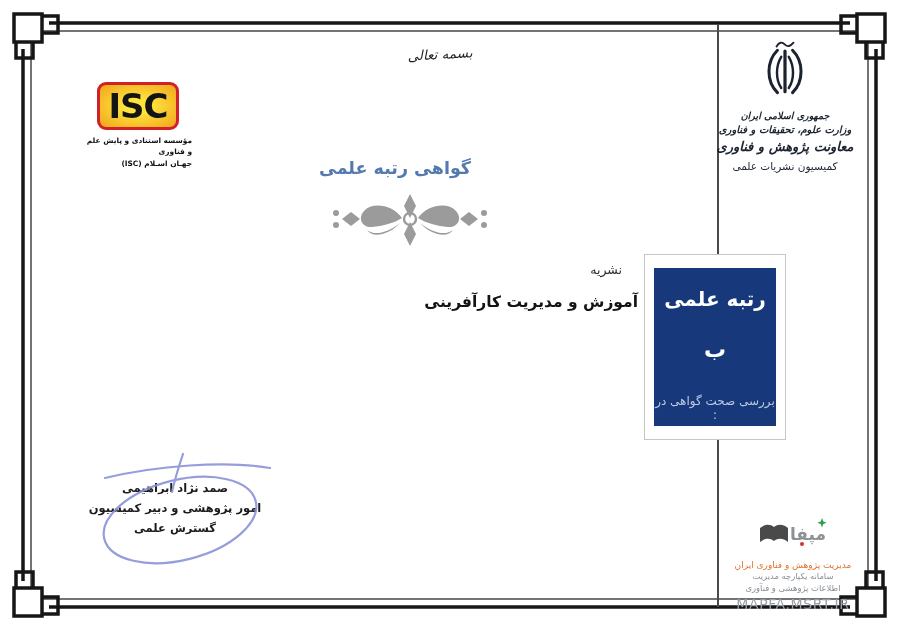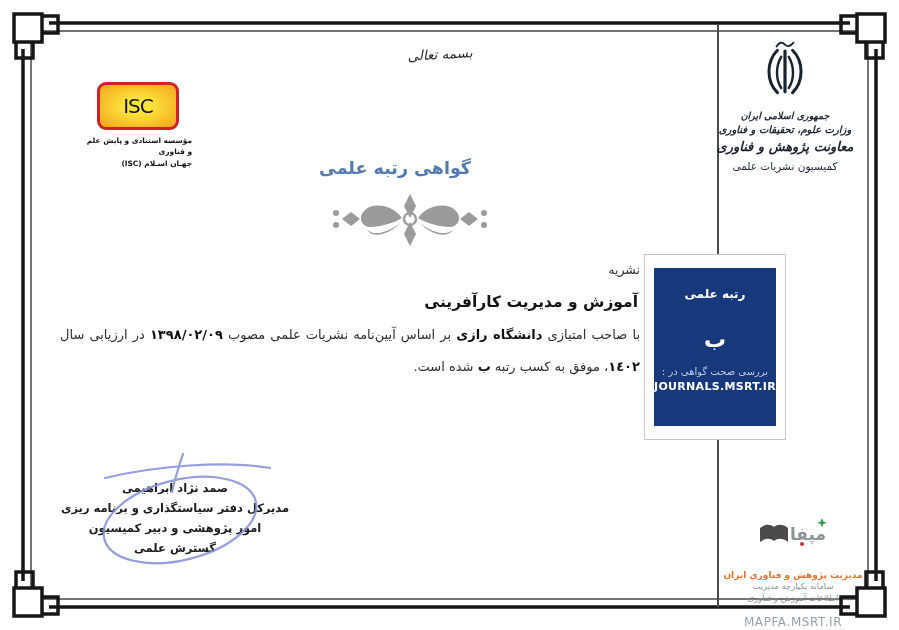--- a/index.html
+++ b/index.html
@@ -9,58 +9,58 @@
   .abs{position:absolute;}
   .frame-svg{left:0;top:0;z-index:1;pointer-events:none;}
   .divider{width:2px;background:#4a4a4a;left:717px;z-index:1;}
   .bismillah{left:355px;top:46px;width:170px;text-align:center;font-style:italic;
              font-size:13.5px;color:#1f1f1f;transform:rotate(-3deg);z-index:2;}
   
   .isc-block{left:84px;top:82px;width:108px;text-align:center;z-index:2;}
   .isc-logo{width:82px;height:48px;margin:0 auto;border:3px solid #d02028;border-radius:9px;
             background:radial-gradient(ellipse at center,#fde33c 25%,#f3a81e 95%);
             display:flex;align-items:center;justify-content:center;}
-  .isc-logo span{font-size:20px;font-weight:400;color:#141414;letter-spacing:-1px;line-height:1;}
+  .isc-logo span{font-size:34px;font-weight:700;color:#141414;letter-spacing:-1px;line-height:1;}
   .isc-sub{margin-top:5px;font-size:7.4px;font-weight:bold;color:#111;line-height:1.55;direction:rtl;text-align:right;}
   
   .ministry{left:693px;top:38px;width:184px;text-align:center;z-index:2;color:#1c2330;direction:rtl;}
   .ministry .l1{font-size:9.5px;font-style:italic;font-weight:bold;margin-top:2px;}
   .ministry .l2{font-size:10px;font-style:italic;font-weight:bold;margin-top:3px;}
   .ministry .l3{font-size:13px;font-style:italic;font-weight:bold;margin-top:4px;}
   .ministry .l4{font-size:10.5px;margin-top:6px;font-weight:500;}
   
   .cert-title{left:275px;top:158px;width:240px;text-align:center;font-size:17.5px;
               font-weight:bold;color:#5379ae;z-index:2;direction:rtl;}
   .ornament{left:322px;top:188px;z-index:2;}
   
   .body-block{left:60px;top:262px;width:580px;direction:rtl;color:#2d2d2d;z-index:2;}
-  .body-label{font-size:12.5px;margin:0 0 10px 0;}
+  .body-label{font-size:12.5px;margin:0 18px 10px 0;}
   .journal-name{font-size:15.5px;font-weight:bold;color:#141414;margin:16px 2px 8px 0;}
   .para{font-size:13px;line-height:32px;text-align:justify;text-align-last:right;margin:0;}
   .para b{color:#101010;}
   .para.p2{margin-top:6px;}
   
   .rank-panel{left:644px;top:254px;width:142px;height:186px;background:#fff;
               border:1px solid #c6c6c6;z-index:3;display:flex;align-items:center;justify-content:center;}
   .rank-box{width:122px;height:158px;background:#17397c;color:#fff;text-align:center;direction:rtl;
             display:flex;flex-direction:column;align-items:center;}
-  .rank-title{font-size:12px;font-weight:bold;margin-top:19px;}
+  .rank-title{font-size:20px;font-weight:bold;margin-top:19px;}
   .rank-grade{font-size:22px;font-weight:bold;margin-top:26px;}
-  .rank-verify{font-size:10px;color:#bcc8e3;margin-top:14px;}
+  .rank-verify{font-size:12px;color:#bcc8e3;margin-top:32px;}
   .rank-url{font-size:11px;font-weight:bold;letter-spacing:.3px;margin-top:3px;direction:ltr;}
   
   .sig-block{left:55px;top:450px;width:240px;z-index:2;}
   .sig-scribble{position:absolute;left:20px;top:-2px;z-index:3;pointer-events:none;}
   .sig-text{position:relative;margin-top:28px;text-align:center;direction:rtl;color:#1b1b1b;
             font-size:11.5px;font-weight:bold;line-height:20px;z-index:2;}
   
   .mapfa{left:711px;top:516px;width:164px;text-align:center;z-index:2;direction:rtl;}
-  .mapfa .l1{font-size:9px;font-weight:bold;color:#e2722e;margin-top:18px;}
+  .mapfa .l1{font-size:9px;font-weight:normal;color:#e2722e;margin-top:8px;}
   .mapfa .l2,.mapfa .l3{font-size:8.4px;color:#8a8f94;line-height:12px;}
-  .mapfa .url{font-size:12px;color:#9aa0a6;letter-spacing:.6px;margin-top:11px;direction:ltr;}
+  .mapfa .url{font-size:14px;color:#9aa0a6;letter-spacing:.6px;margin-top:2px;direction:ltr;}
 </style>
 </head>
 <body>
 
 <div class="page">
 
   <svg class="abs frame-svg" width="899" height="630" viewBox="0 0 899 630">
     <g fill="none" stroke="#2a2a2a" stroke-width="1.3">
       <rect x="31" y="31" width="837" height="568"></rect>
     </g>
@@ -138,30 +138,20 @@
         <path d="M38,31 l-9,7 -9,-7 9,-7 z"></path>
         <circle cx="14" cy="25" r="3"></circle>
         <circle cx="14" cy="37" r="3"></circle>
       </g>
     </g>
   </svg>
 
   <div class="abs body-block">
     <div class="body-label">نشریه</div>
     <div class="journal-name">آموزش و مدیریت کارآفرینی</div>
-    <p class="para p1">
-      <span>با صاحب امتیازی</span>
-      <b>دانشگاه رازی</b>
-      <span>بر اساس آیین‌نامه نشریات علمی مصوب</span>
-      <b>۱۳۹۸/۰۲/۰۹</b>
-      <span>در ارزیابی سال</span>
-      <b>١٤٠٢</b><span>، موفق به کسب رتبه</span>
-      <b>ب</b>
-      <span>شده است.</span>
-    </p>
   </div>
 
   <div class="abs rank-panel">
     <div class="rank-box">
       <div class="rank-title">رتبه علمی</div>
       <div class="rank-grade">ب</div>
       <div class="rank-verify">بررسی صحت گواهی در :</div>
       <div class="rank-url">JOURNALS.MSRT.IR</div>
     </div>
   </div>
@@ -169,32 +159,31 @@
   <div class="abs sig-block">
     <svg class="sig-scribble" width="210" height="130" viewBox="0 0 210 130">
       <g fill="none" stroke="#8a93d8" stroke-width="2.2" opacity="0.9" stroke-linecap="round">
         <path d="M30,30 C80,18 150,12 195,20"></path>
         <path d="M108,6 C104,18 100,30 97,44"></path>
         <ellipse cx="105" cy="72" rx="78" ry="40" transform="rotate(-14 105 72)"></ellipse>
       </g>
     </svg>
     <div class="sig-text">
       <div>صمد نژاد ابراهیمی</div>
-      <div>مدیرکل دفتر سیاستگذاری و برنامه ریزی</div>
       <div>امور پژوهشی  و دبیر  کمیسیون</div>
       <div>گسترش علمی</div>
     </div>
   </div>
 
   <div class="abs mapfa">
     <svg width="74" height="32" viewBox="0 0 74 32">
       <path d="M4,12 C9,8 14,8 18,11 C22,8 27,8 32,12 V26 C27,22 22,22 18,25 C14,22 9,22 4,26 Z" fill="#4a4a4a"></path>
       <text x="52" y="24" font-size="17" font-weight="bold" fill="#8d9296" text-anchor="middle">مپفا</text>
       <path d="M66,2 l1.3,3.4 3.4,1.3 -3.4,1.3 -1.3,3.4 -1.3,-3.4 -3.4,-1.3 3.4,-1.3 z" fill="#2e9e4f"></path>
       <circle cx="46" cy="28" r="2" fill="#d03030"></circle>
     </svg>
     <div class="l1">مدیریت پژوهش و فناوری ایران</div>
     <div class="l2">سامانه یکپارچه مدیریت</div>
-    <div class="l3">اطلاعات آموزش و فنآوری</div>
+    <div class="l3">اطلاعات پژوهشی و فنآوری</div>
     <div class="url">MAPFA.MSRT.IR</div>
   </div>
 
 </div>
 
 </body></html>

